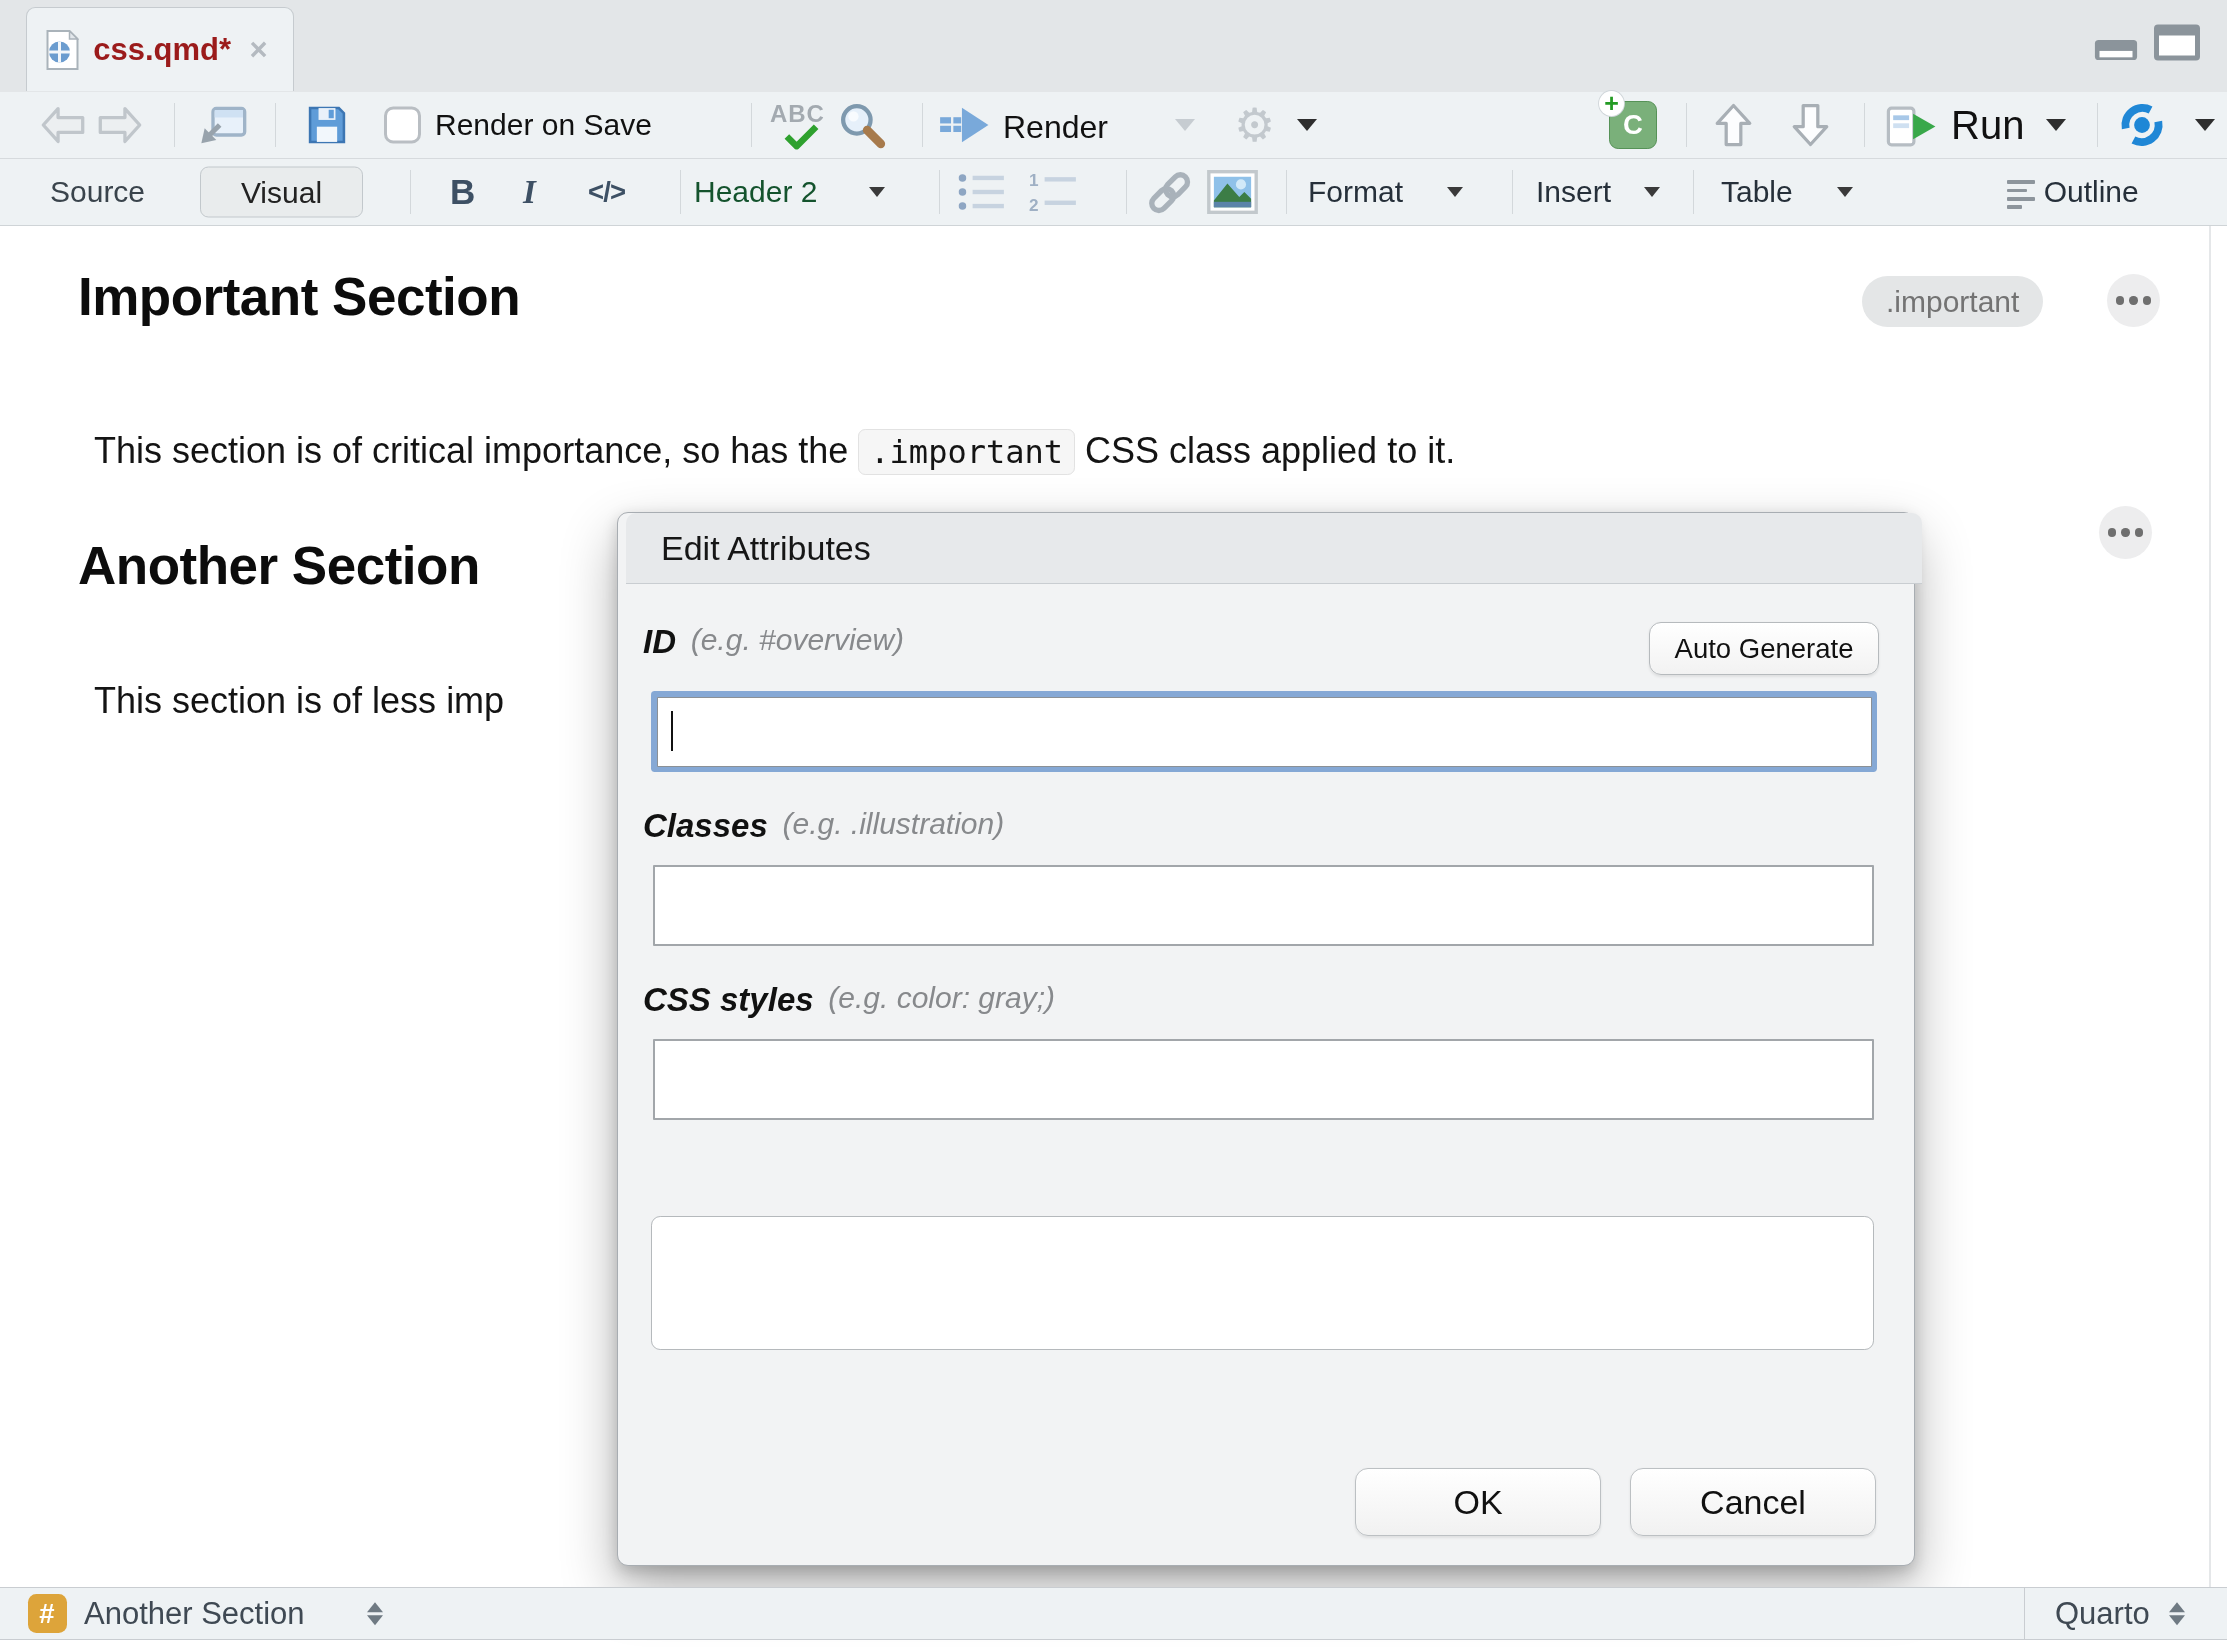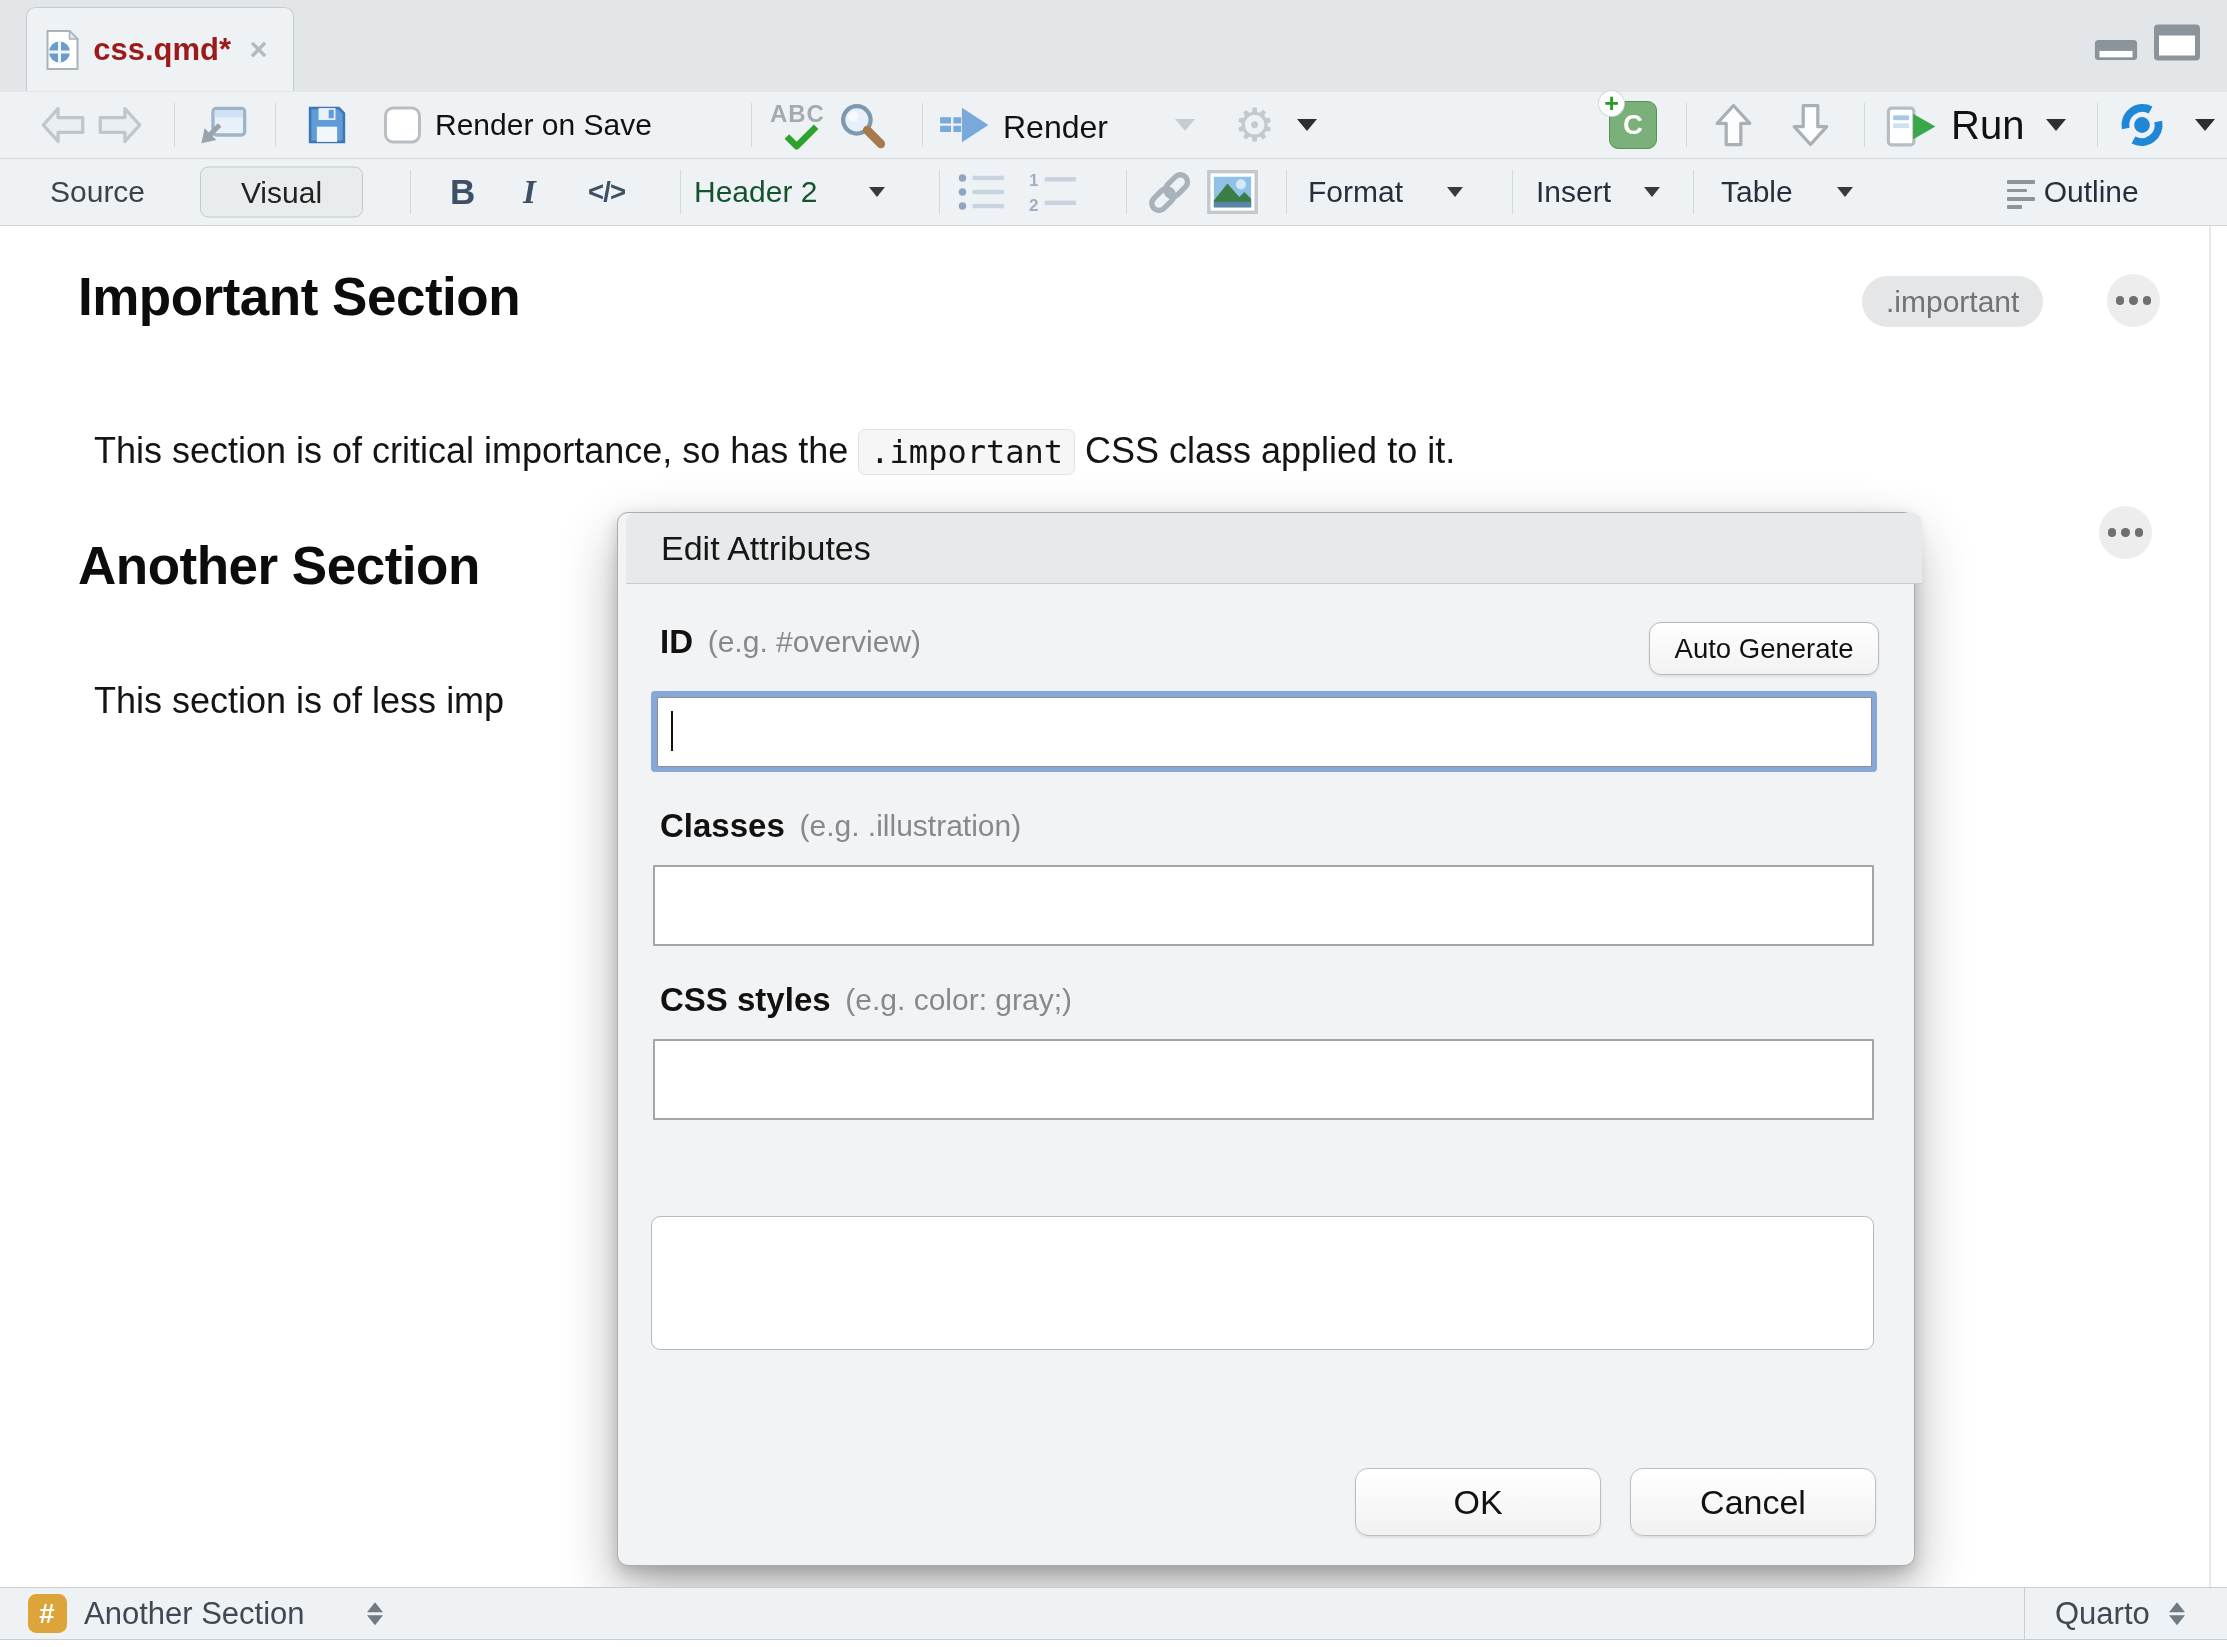--- a/index.html
+++ b/index.html
@@ -47,21 +47,21 @@
   .attr-badge{position:absolute;left:1862px;height:51px;line-height:51px;padding:0 24px;background:#e4e6e7;border-radius:26px;color:#737373;font-size:30px;}
   .dots-btn{position:absolute;width:53px;height:53px;border-radius:50%;background:#ededee;display:flex;align-items:center;justify-content:center;gap:5.5px;}
   .dots-btn i{width:8.3px;height:8.3px;border-radius:50%;background:#6f6f6f;}
 
   
   .dialog{position:absolute;left:617px;top:512px;width:1298px;height:1054px;background:#f2f3f4;border:0.9px solid #a8adb2;border-radius:11px;box-shadow:0 24px 55px rgba(0,0,0,.30),0 5.5px 14.7px rgba(0,0,0,.18);box-sizing:border-box;}
   .dlg-header{position:absolute;left:8px;top:0;width:100%;height:71px;background:#e7e9eb;border-bottom:0.9px solid #c9cdd1;border-radius:10px 10px 0 0;box-sizing:border-box;}
   .dlg-title{position:absolute;left:35px;top:0;line-height:71px;font-size:34px;color:#161616;}
   .dlabel{font-size:33px;font-weight:600;color:#111;}
   .dhint{font-size:30px;color:#87898c;margin-left:14.7px;}
-  .dlg-row{position:absolute;left:42px;display:flex;align-items:center;}
+  .dlg-row{position:absolute;left:25px;display:flex;align-items:flex-start;font-style:italic;}
   .autogen{position:absolute;right:35px;top:109px;width:230px;height:53px;background:linear-gradient(#ffffff,#f2f2f2);border:1.8px solid #b6babd;border-radius:12px;font-size:27.5px;color:#111;display:flex;align-items:center;justify-content:center;box-sizing:border-box;box-shadow:0 1.8px 2.8px rgba(0,0,0,.08);}
   .focus-wrap{position:absolute;left:33px;top:178px;width:1226px;height:81px;background:#85a8d5;border-radius:3.7px;padding:5.5px;box-sizing:border-box;}
   .dlg-input{width:100%;height:100%;border:1.8px solid #8b9095;background:#fff;box-sizing:border-box;font-size:31px;padding:0 13px;font-family:"Liberation Sans",sans-serif;outline:none;border-radius:0.9px;}
   .dlg-input.plain{border:2.8px solid #a2a6aa;}
   .text-caret{position:absolute;left:20px;top:20px;width:1.8px;height:40px;background:#111;animation:blink 1.1s step-end infinite;}
   @keyframes blink{50%{opacity:0;}}
   .plain-input{position:absolute;left:35px;width:1221px;height:81px;}
   .dlg-textarea{position:absolute;left:33px;top:703px;width:1223px;height:134px;border:1.8px solid #b5b9bc;border-radius:9.2px;background:#fff;resize:none;box-sizing:border-box;font-size:31px;font-family:"Liberation Sans",sans-serif;outline:none;padding:9.2px 13px;}
   .dlg-btn{position:absolute;top:955px;width:246px;height:68px;background:linear-gradient(#ffffff,#f1f1f1);border:1.8px solid #bcc0c3;border-radius:13px;font-size:34px;color:#111;font-family:"Liberation Sans",sans-serif;box-sizing:border-box;box-shadow:0 1.8px 2.8px rgba(0,0,0,.08);display:flex;align-items:center;justify-content:center;}
 

